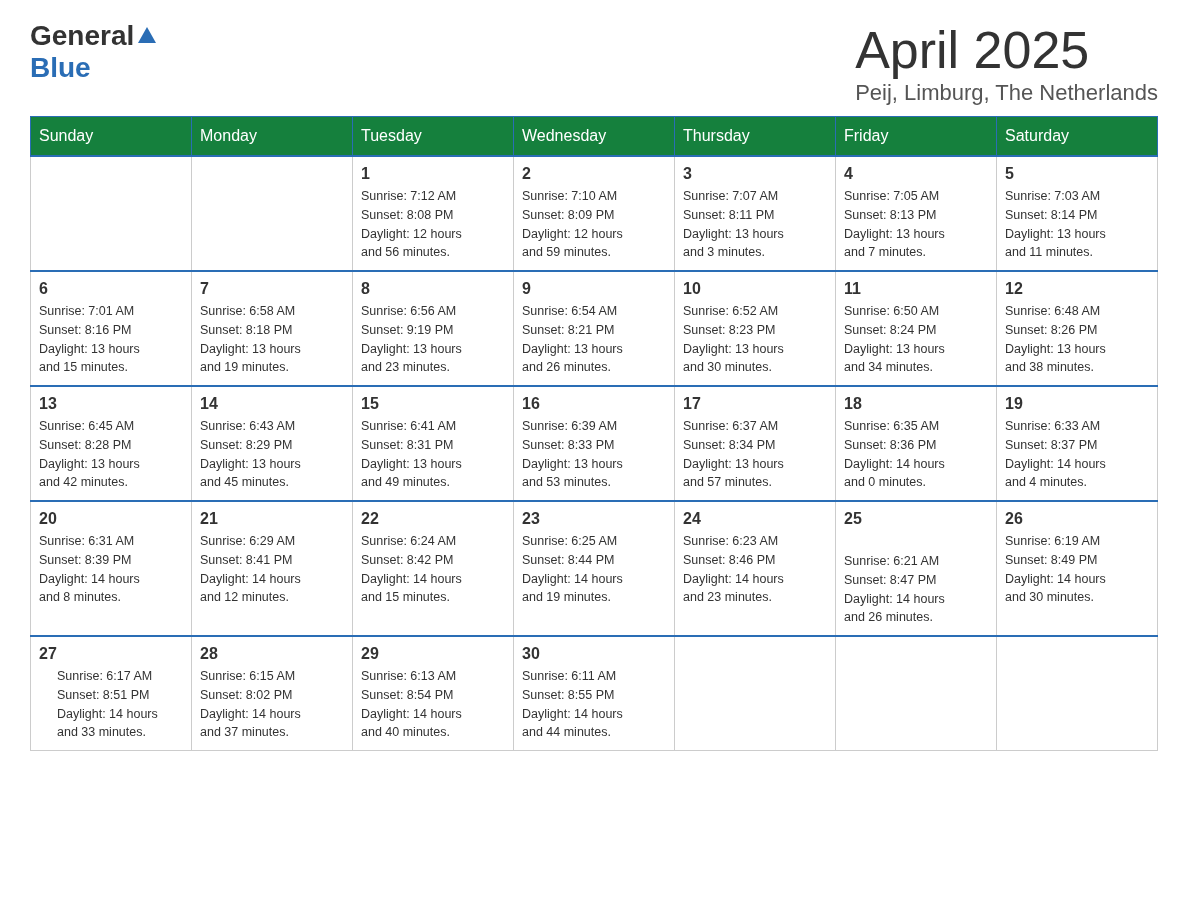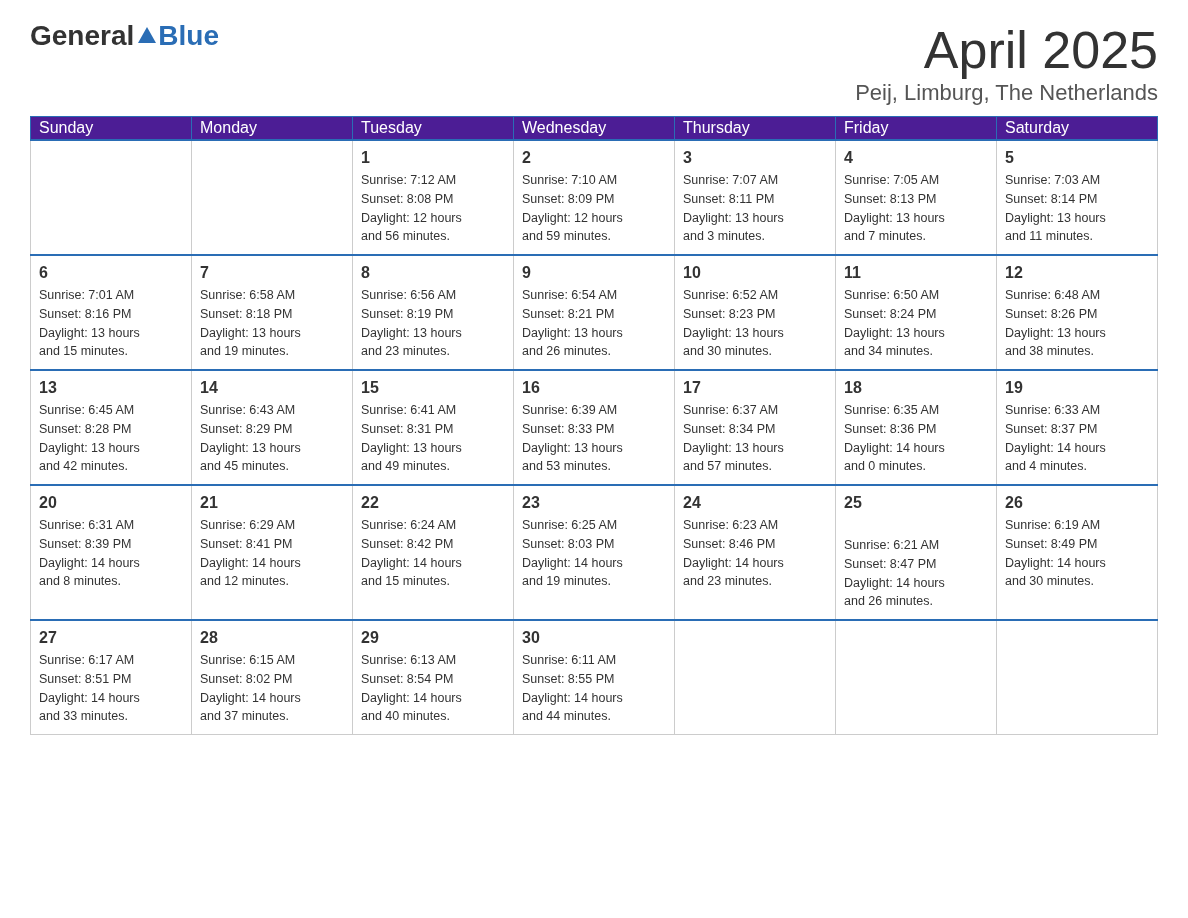--- a/index.html
+++ b/index.html
@@ -22,49 +22,48 @@
       color: #333;
     }
     .logo-text-blue {
       font-size: 28px;
       font-weight: bold;
       color: #2a6db5;
       margin-top: 42px;
     }
     .logo-area {
       display: flex;
-      flex-direction: row;
+      flex-direction: column;
     }
     .logo-row {
       display: flex;
       align-items: center;
     }
     .title-area {
-      text-align: right;
     }
     .main-title {
       font-size: 52px;
       font-weight: normal;
       color: #333;
     }
     .subtitle {
       font-size: 22px;
       color: #555;
     }
     .calendar {
       width: 100%;
       border-collapse: collapse;
       margin-top: 10px;
     }
     .calendar th {
-      background-color: #4c1d95;
+      background-color: #15803d;
       color: #fff;
       font-size: 16px;
       font-weight: normal;
-      padding: 2px 8px;
+      padding: 10px 8px;
       text-align: left;
       border: 1px solid #2a6db5;
     }
     .calendar td {
       vertical-align: top;
       padding: 8px;
       border: 1px solid #ccc;
       width: calc(100% / 7);
       min-height: 100px;
       font-size: 13px;
@@ -174,21 +173,21 @@
         <td>
           <span class="day-number">7</span>
           <div class="day-info" style="white-space: pre-line;">Sunrise: 6:58 AM
 Sunset: 8:18 PM
 Daylight: 13 hours
 and 19 minutes.</div>
         </td>
         <td>
           <span class="day-number">8</span>
           <div class="day-info" style="white-space: pre-line;">Sunrise: 6:56 AM
-Sunset: 8:19 PM
+Sunset: 9:19 PM
 Daylight: 13 hours
 and 23 minutes.</div>
         </td>
         <td>
           <span class="day-number">9</span>
           <div class="day-info" style="white-space: pre-line;">Sunrise: 6:54 AM
 Sunset: 8:21 PM
 Daylight: 13 hours
 and 26 minutes.</div>
         </td>
@@ -283,21 +282,21 @@
         <td>
           <span class="day-number">22</span>
           <div class="day-info" style="white-space: pre-line;">Sunrise: 6:24 AM
 Sunset: 8:42 PM
 Daylight: 14 hours
 and 15 minutes.</div>
         </td>
         <td>
           <span class="day-number">23</span>
           <div class="day-info" style="white-space: pre-line;">Sunrise: 6:25 AM
-Sunset: 8:03 PM
+Sunset: 8:44 PM
 Daylight: 14 hours
 and 19 minutes.</div>
         </td>
         <td>
           <span class="day-number">24</span>
           <div class="day-info" style="white-space: pre-line;">Sunrise: 6:23 AM
 Sunset: 8:46 PM
 Daylight: 14 hours
 and 23 minutes.</div>
         </td>
@@ -312,21 +311,21 @@
           <span class="day-number">26</span>
           <div class="day-info" style="white-space: pre-line;">Sunrise: 6:19 AM
 Sunset: 8:49 PM
 Daylight: 14 hours
 and 30 minutes.</div>
         </td>
       </tr>
       <tr>
         <td>
           <span class="day-number">27</span>
-          <div class="day-info" style="white-space: pre-line;">Sunrise: 6:17 AM
+          <div class="day-info" style="white-space: pre-line; margin-left: 18px;">Sunrise: 6:17 AM
 Sunset: 8:51 PM
 Daylight: 14 hours
 and 33 minutes.</div>
         </td>
         <td>
           <span class="day-number">28</span>
           <div class="day-info" style="white-space: pre-line;">Sunrise: 6:15 AM
 Sunset: 8:02 PM
 Daylight: 14 hours
 and 37 minutes.</div>

